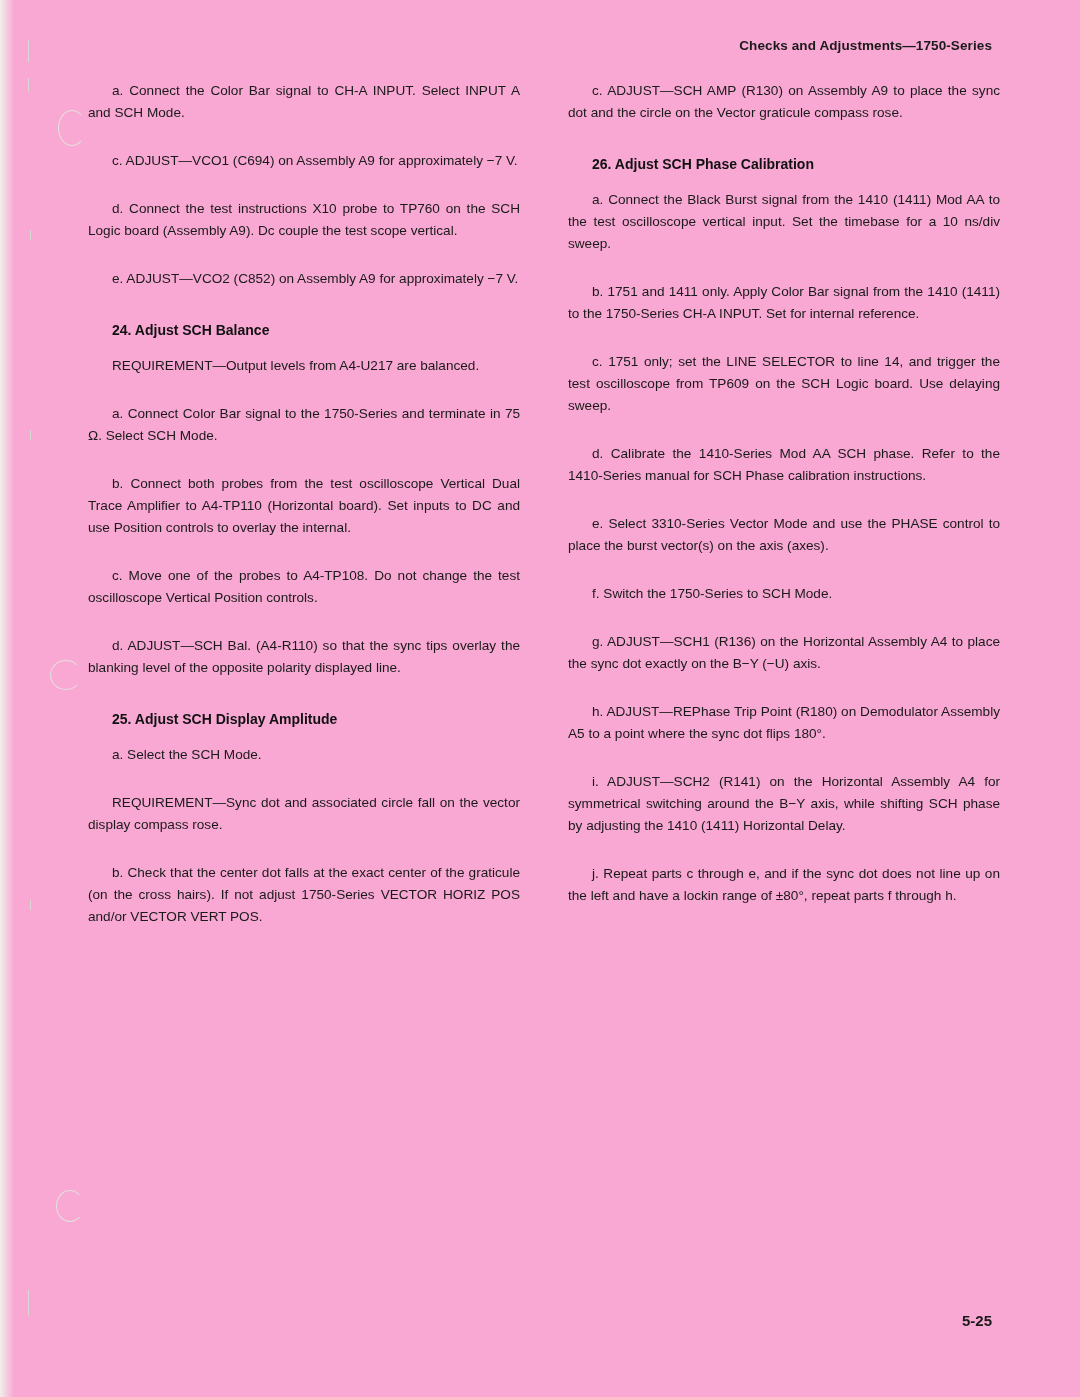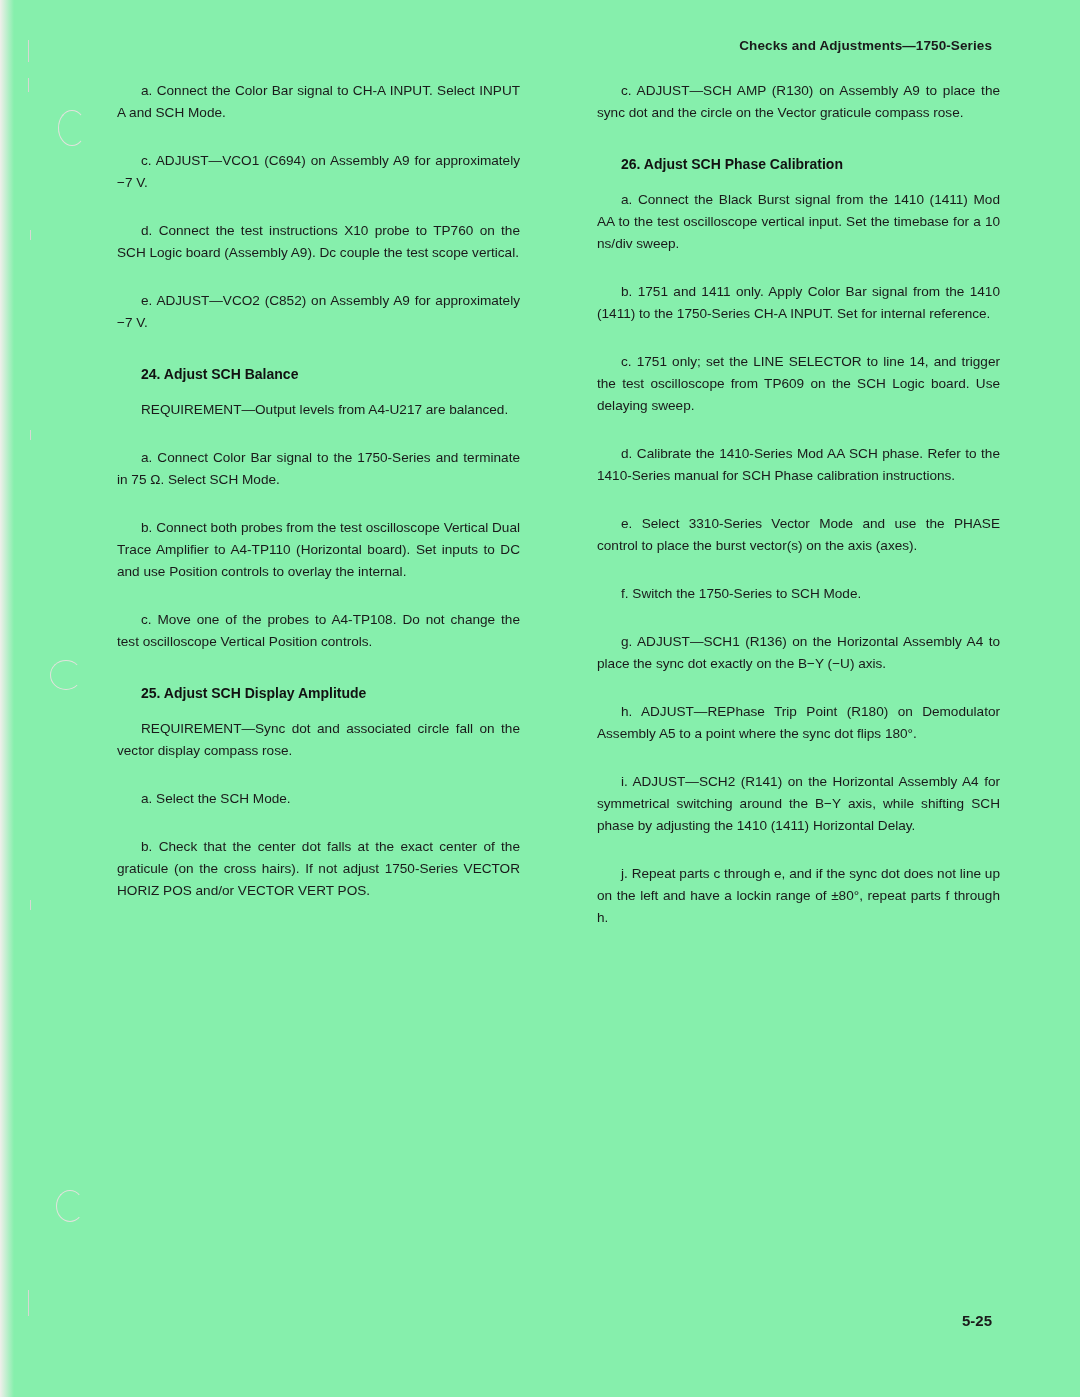--- a/index.html
+++ b/index.html
@@ -4,21 +4,21 @@
 <style>
   html, body {
     margin: 0;
     padding: 0;
     background: #ffffff;
   }
   .page {
     position: relative;
     width: 1080px;
     height: 1397px;
-    background: #86efac;
+    background: #f9a8d4;
     font-family: "Liberation Sans", sans-serif;
     color: #1a1a1a;
     overflow: hidden;
   }
   .header {
     position: absolute;
     top: 38px;
     right: 88px;
     font-size: 13.5px;
     font-weight: bold;
@@ -28,21 +28,20 @@
   .columns {
     position: absolute;
     top: 80px;
     left: 88px;
     width: 912px;
     display: flex;
     gap: 48px;
   }
   .col {
     width: 432px;
-    margin-left: 29px;
   }
   p.para {
     margin: 0 0 26px 0;
     font-size: 13.6px;
     line-height: 1.62;
     text-align: justify;
     text-indent: 24px;
     color: #1a1a1a;
   }
   h3.sechead {
@@ -115,23 +114,24 @@
     <div class="col">
       <p class="para">a. Connect the Color Bar signal to CH-A INPUT. Select INPUT A and SCH Mode.</p>
       <p class="para">c. ADJUST—VCO1 (C694) on Assembly A9 for approximately −7 V.</p>
       <p class="para">d. Connect the test instructions X10 probe to TP760 on the SCH Logic board (Assembly A9). Dc couple the test scope vertical.</p>
       <p class="para">e. ADJUST—VCO2 (C852) on Assembly A9 for approximately −7 V.</p>
       <h3 class="sechead">24. Adjust SCH Balance</h3>
       <p class="para">REQUIREMENT—Output levels from A4-U217 are balanced.</p>
       <p class="para">a. Connect Color Bar signal to the 1750-Series and terminate in 75 Ω. Select SCH Mode.</p>
       <p class="para">b. Connect both probes from the test oscilloscope Vertical Dual Trace Amplifier to A4-TP110 (Horizontal board). Set inputs to DC and use Position controls to overlay the internal.</p>
       <p class="para">c. Move one of the probes to A4-TP108. Do not change the test oscilloscope Vertical Position controls.</p>
+      <p class="para">d. ADJUST—SCH Bal. (A4-R110) so that the sync tips overlay the blanking level of the opposite polarity displayed line.</p>
       <h3 class="sechead">25. Adjust SCH Display Amplitude</h3>
+      <p class="para">a. Select the SCH Mode.</p>
       <p class="para">REQUIREMENT—Sync dot and associated circle fall on the vector display compass rose.</p>
-      <p class="para">a. Select the SCH Mode.</p>
       <p class="para">b. Check that the center dot falls at the exact center of the graticule (on the cross hairs). If not adjust 1750-Series VECTOR HORIZ POS and/or VECTOR VERT POS.</p>
     </div>
 
     <div class="col">
       <p class="para">c. ADJUST—SCH AMP (R130) on Assembly A9 to place the sync dot and the circle on the Vector graticule compass rose.</p>
       <h3 class="sechead">26. Adjust SCH Phase Calibration</h3>
       <p class="para">a. Connect the Black Burst signal from the 1410 (1411) Mod AA to the test oscilloscope vertical input. Set the timebase for a 10 ns/div sweep.</p>
       <p class="para">b. 1751 and 1411 only. Apply Color Bar signal from the 1410 (1411) to the 1750-Series CH-A INPUT. Set for internal reference.</p>
       <p class="para">c. 1751 only; set the LINE SELECTOR to line 14, and trigger the test oscilloscope from TP609 on the SCH Logic board. Use delaying sweep.</p>
       <p class="para">d. Calibrate the 1410-Series Mod AA SCH phase. Refer to the 1410-Series manual for SCH Phase calibration instructions.</p>

